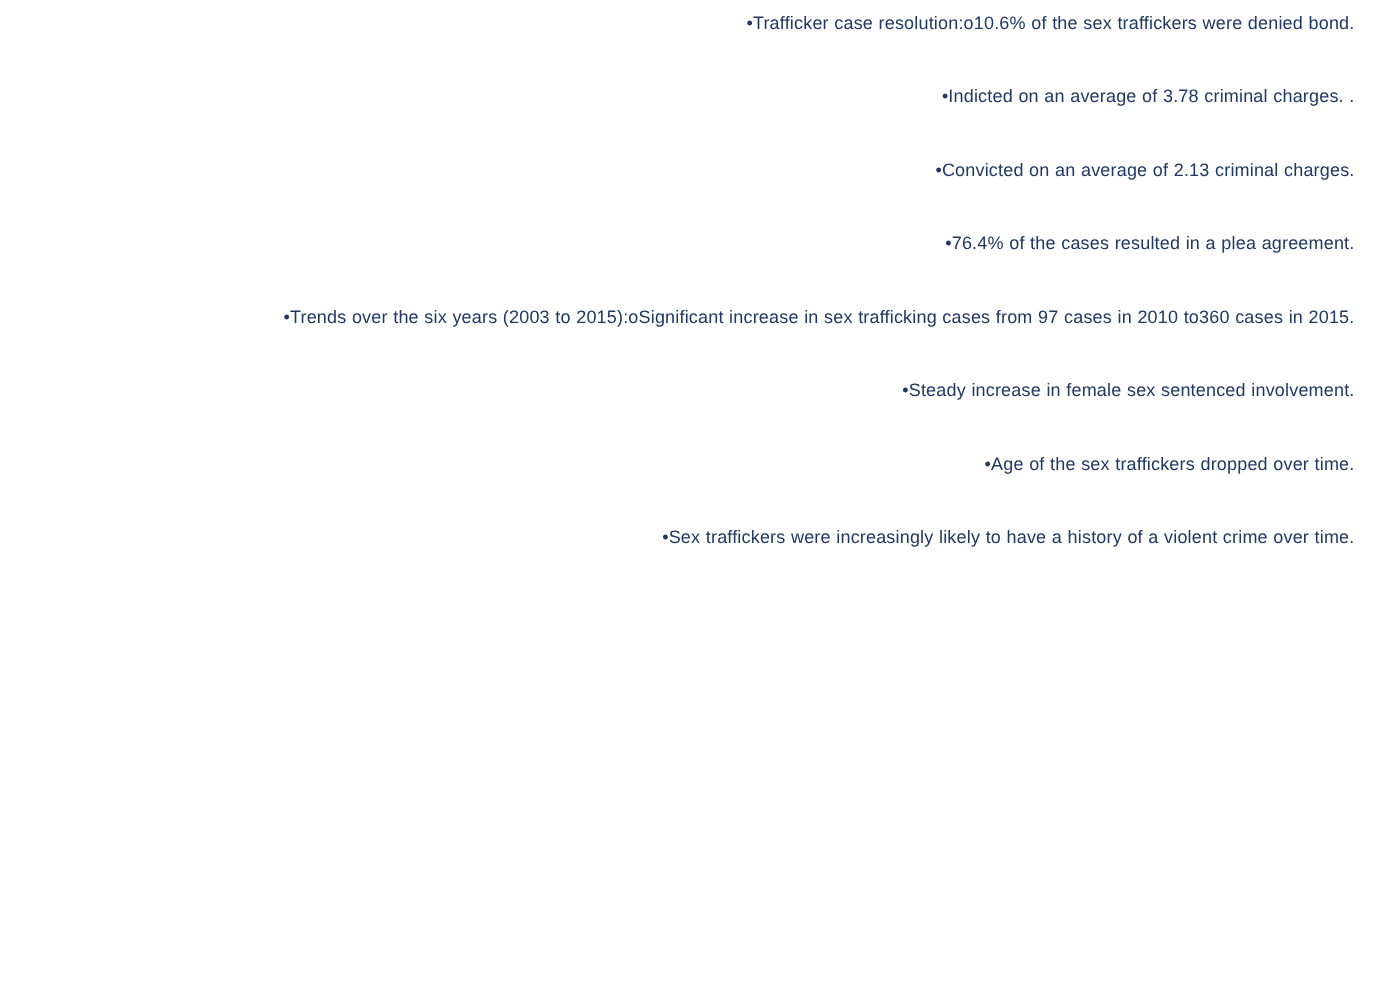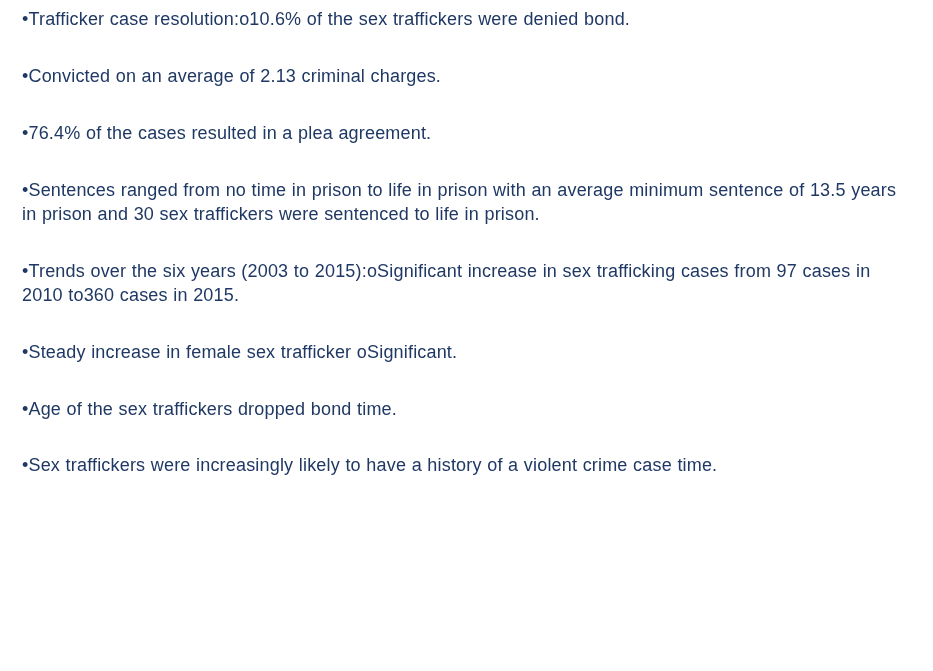--- a/index.html
+++ b/index.html
@@ -15,38 +15,38 @@
     overflow: hidden;
   }
   .page {
     box-sizing: border-box;
     width: 933px;
     height: 671px;
     padding: 8px 30px 0 22px;
     background: #ffffff;
   }
   .bullet-line {
-    font-size: 18px;
+    font-size: 12px;
     line-height: 1.33;
     color: #1F3864;
     margin: 0 0 33px 0;
-    text-align: left;
+    text-align: right;
     letter-spacing: 0.01em;
     word-spacing: 0.02em;
   }
   .bullet-line:last-child {
     margin-bottom: 0;
   }
 </style>
 </head>
 <body>
 
 <div class="page">
   <p class="bullet-line">•Trafficker case resolution:o10.6% of the sex traffickers were denied bond.</p>
+  <p class="bullet-line">•Indicted on an average of 3.78 criminal charges. .</p>
   <p class="bullet-line">•Convicted on an average of 2.13 criminal charges.</p>
   <p class="bullet-line">•76.4% of the cases resulted in a plea agreement.</p>
-  <p class="bullet-line">•Sentences ranged from no time in prison to life in prison with an average minimum sentence of 13.5 years in prison and 30 sex traffickers were sentenced to life in prison.</p>
   <p class="bullet-line">•Trends over the six years (2003 to 2015):oSignificant increase in sex trafficking cases from 97 cases in 2010 to360 cases in 2015.</p>
-  <p class="bullet-line">•Steady increase in female sex trafficker oSignificant.</p>
-  <p class="bullet-line">•Age of the sex traffickers dropped bond time.</p>
-  <p class="bullet-line">•Sex traffickers were increasingly likely to have a history of a violent crime case time.</p>
+  <p class="bullet-line">•Steady increase in female sex sentenced involvement.</p>
+  <p class="bullet-line">•Age of the sex traffickers dropped over time.</p>
+  <p class="bullet-line">•Sex traffickers were increasingly likely to have a history of a violent crime over time.</p>
 
 </div>
 
 </body></html>

